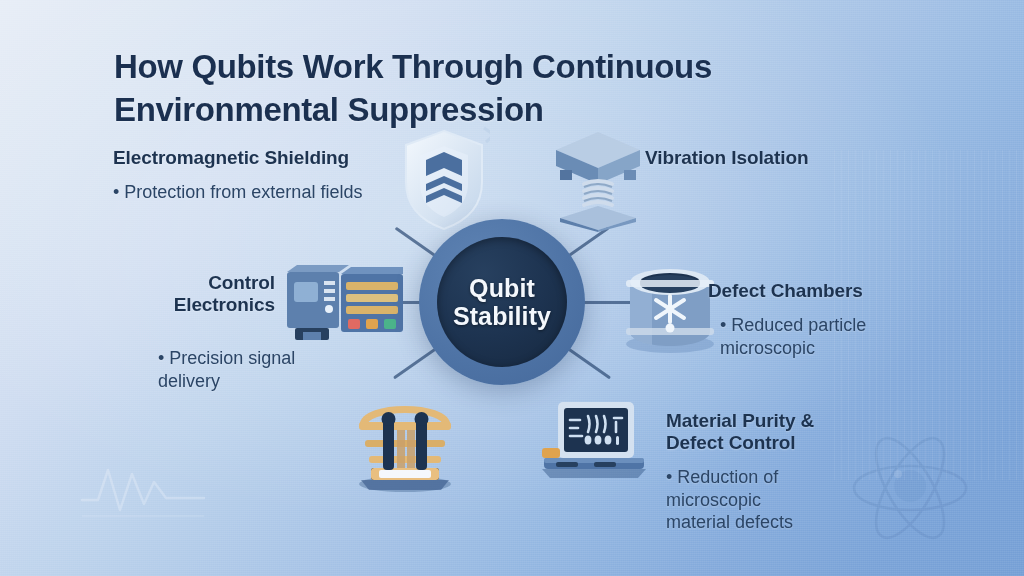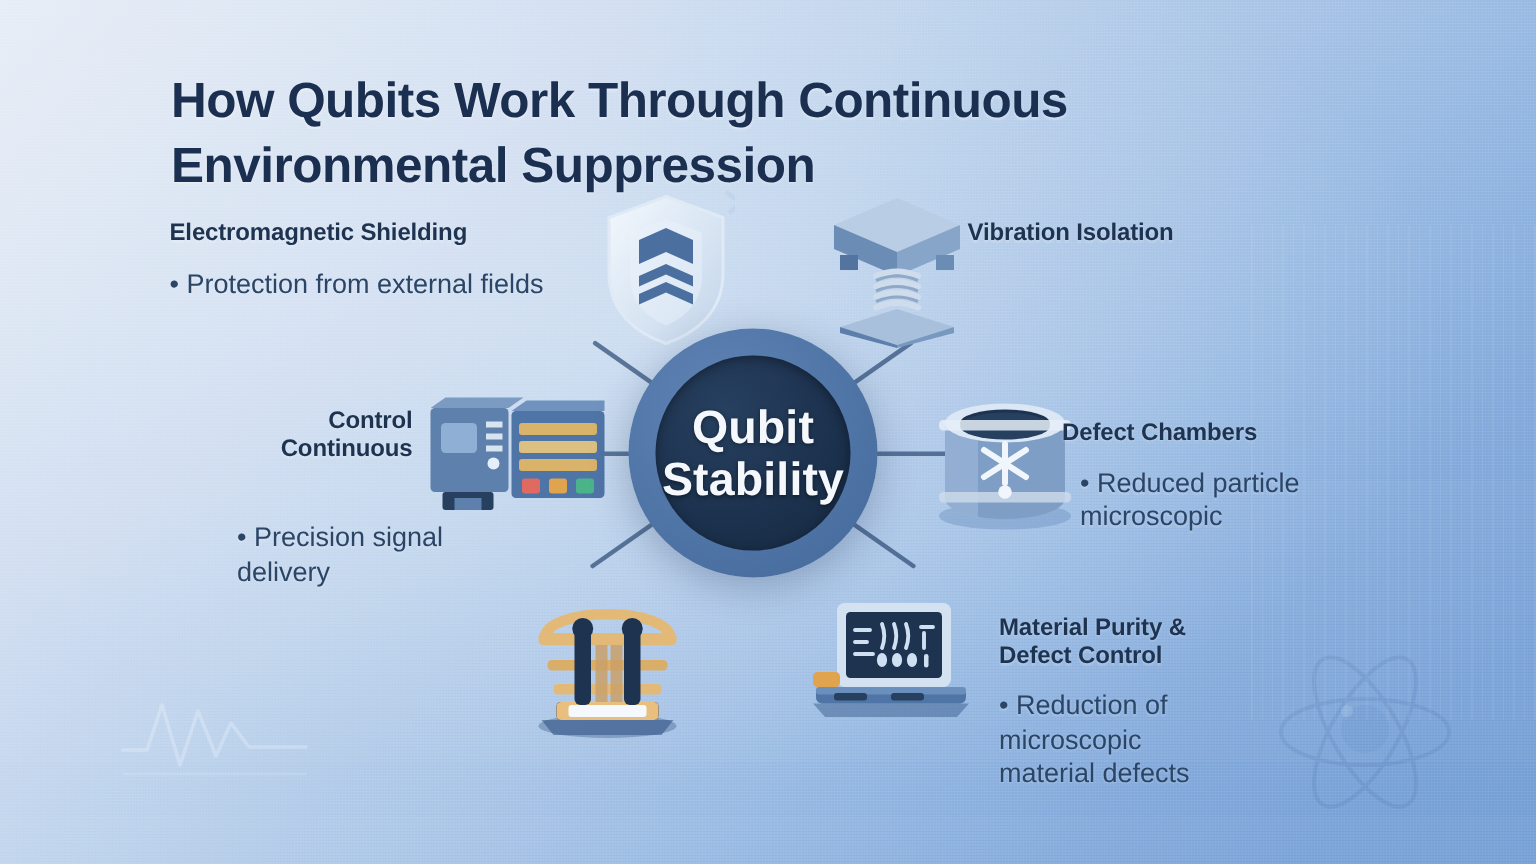--- a/index.html
+++ b/index.html
@@ -68,21 +68,21 @@
   }
   #hub-core {
     width: 130px; height: 130px;
     border-radius: 50%;
     background: radial-gradient(circle at 36% 28%, #27405f 0%, #1d3350 52%, #16283f 100%);
     display: flex; align-items: center; justify-content: center;
     box-shadow: inset 0 2px 8px rgba(0,0,0,.35);
   }
   #hub-label {
     color: #f4f8fd;
-    font-size: 31px;
+    font-size: 25px;
     font-weight: 700;
     line-height: 1.14;
     text-align: center;
     letter-spacing: .1px;
     text-shadow: 0 1px 3px rgba(0,0,0,.45);
     white-space: pre-line;
   }
 
   
   .spoke {
@@ -95,21 +95,21 @@
   }
 
   
   .icon { position: absolute; z-index: 5; }
 
   
   .node { position: absolute; z-index: 7; }
   .node .n-title {
     color: #1d3350;
     font-weight: 700;
-    font-size: 16px;
+    font-size: 19px;
     line-height: 1.16;
     letter-spacing: -.1px;
     white-space: pre-line;
     text-shadow: 0 1px 2px rgba(255,255,255,.30);
   }
   .node .n-desc {
     color: #2b4566;
     font-size: 18px;
     line-height: 1.26;
     margin-top: 12px;
@@ -329,21 +329,21 @@
     <div class="n-title">Electromagnetic Shielding</div>
     <div class="n-desc">• Protection from external fields</div>
   </div>
 
   <div class="node align-left" style="left:645px; top:147px; width:300px;">
     <div class="n-title">Vibration Isolation</div>
   </div>
 
   <div class="node align-right" style="left:120px; top:272px; width:155px;">
     <div class="n-title">Control
-Continuous</div>
+Electronics</div>
   </div>
   <div class="node align-left" style="left:158px; top:347px; width:210px;">
     <div class="n-desc" style="margin-top:0; white-space:pre-line;">• Precision signal
   delivery</div>
   </div>
 
   <div class="node align-left" style="left:708px; top:280px; width:240px;">
     <div class="n-title">Defect Chambers</div>
     <div class="n-desc" style="padding-left:12px; white-space:pre-line;">• Reduced particle
   microscopic</div>

